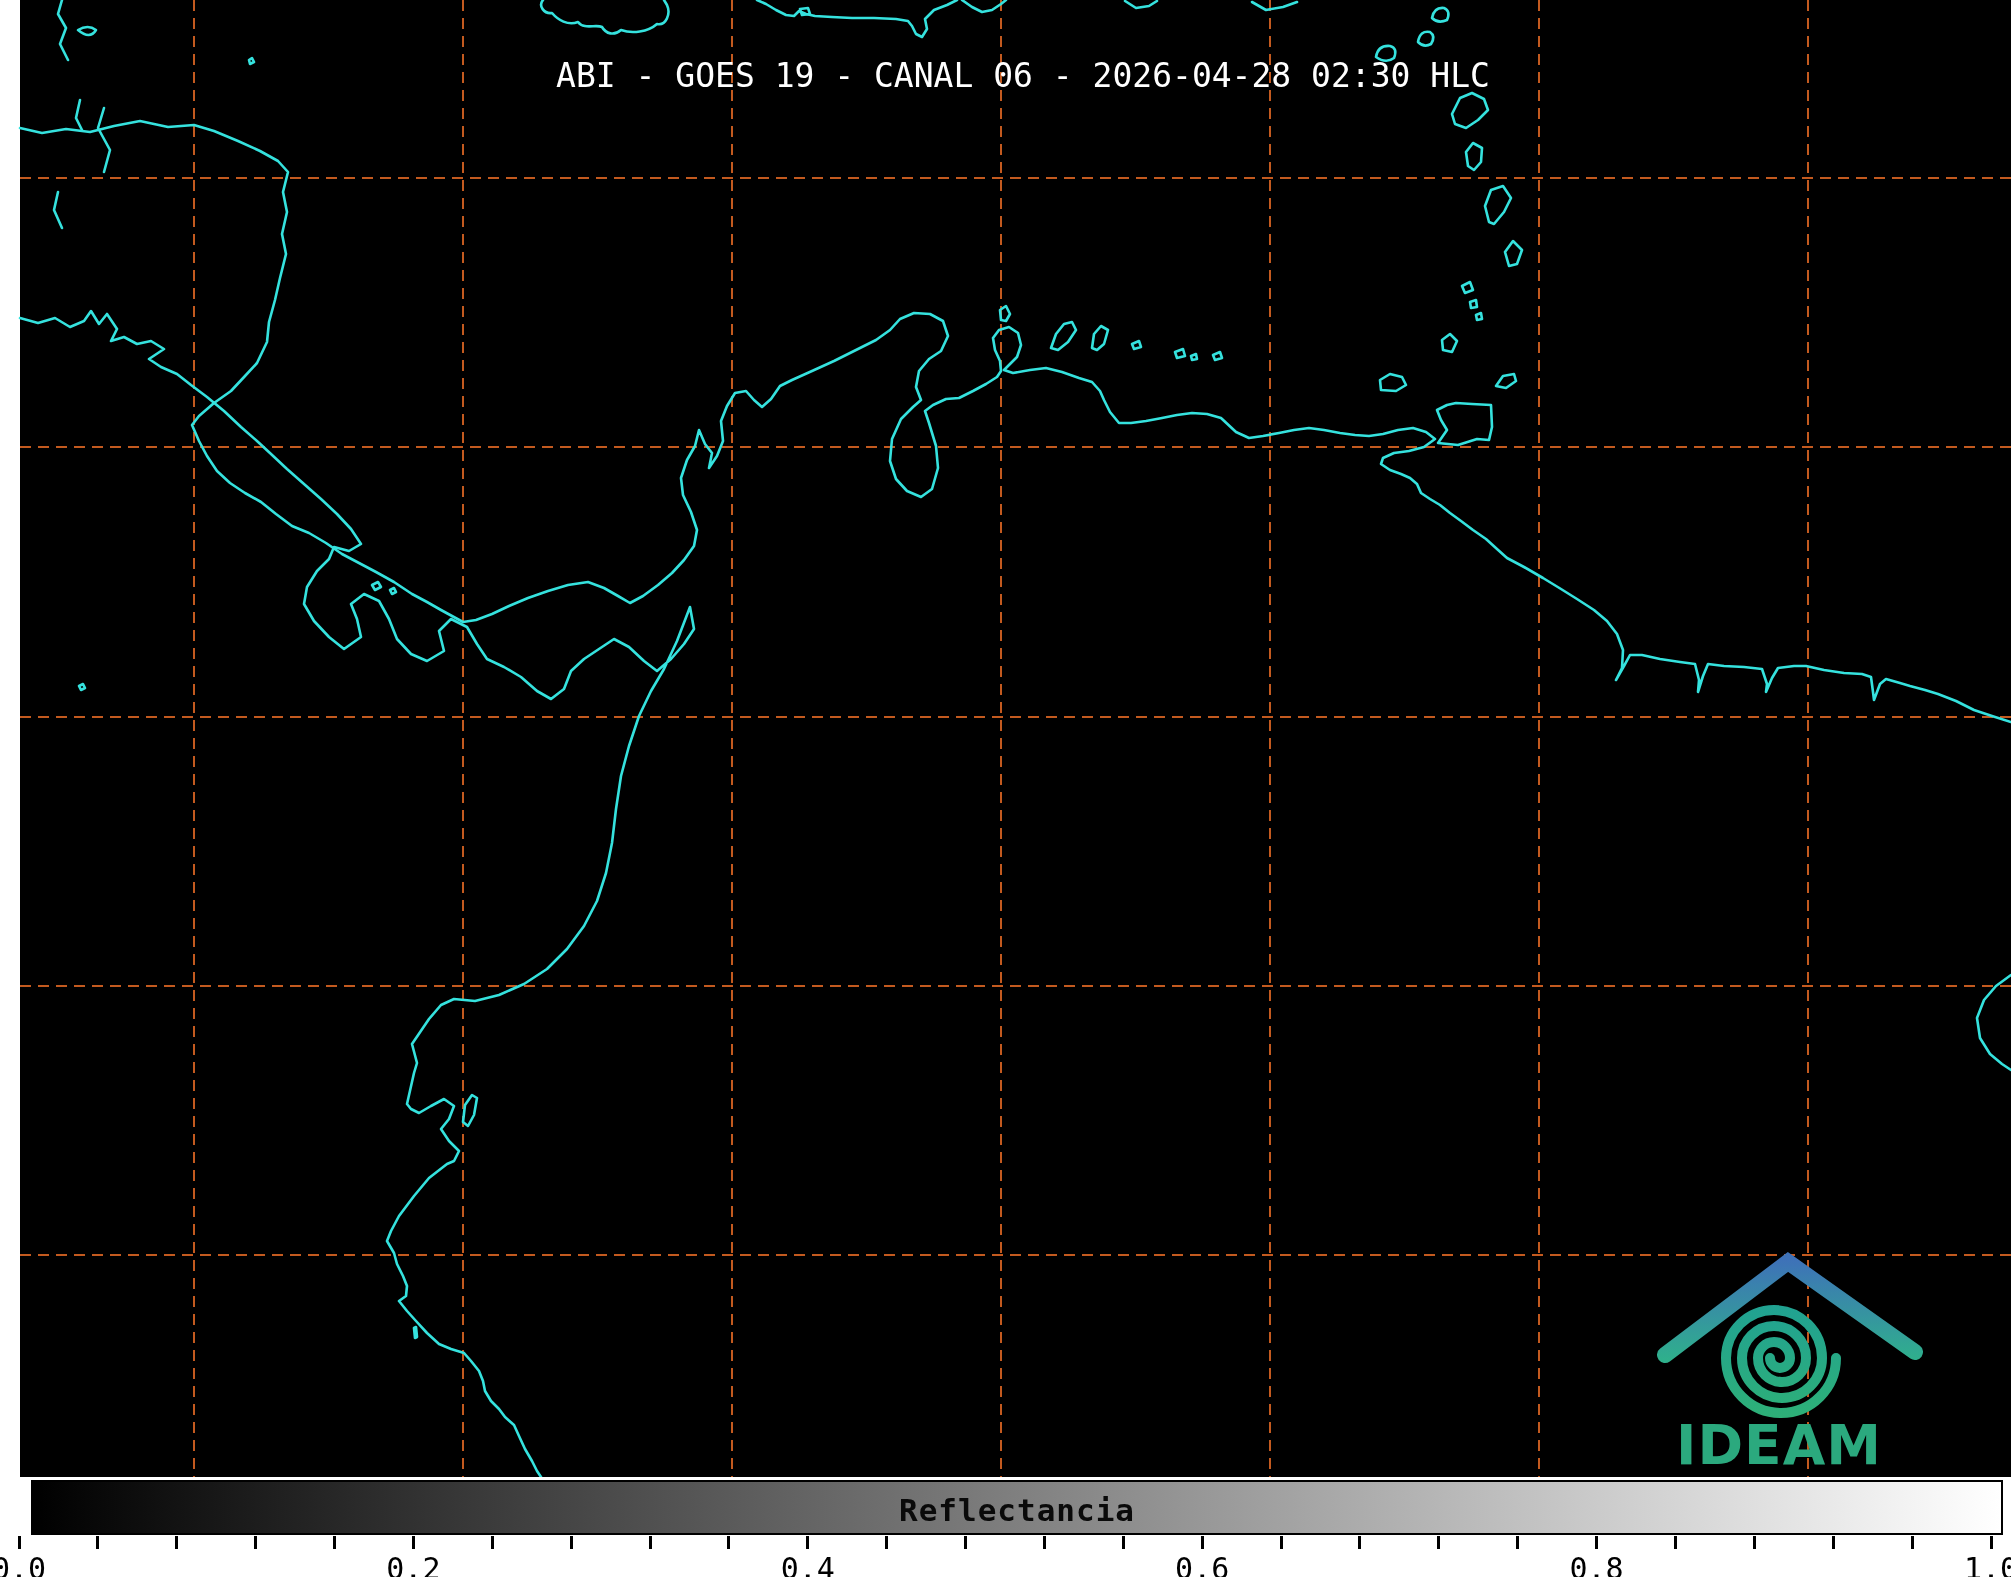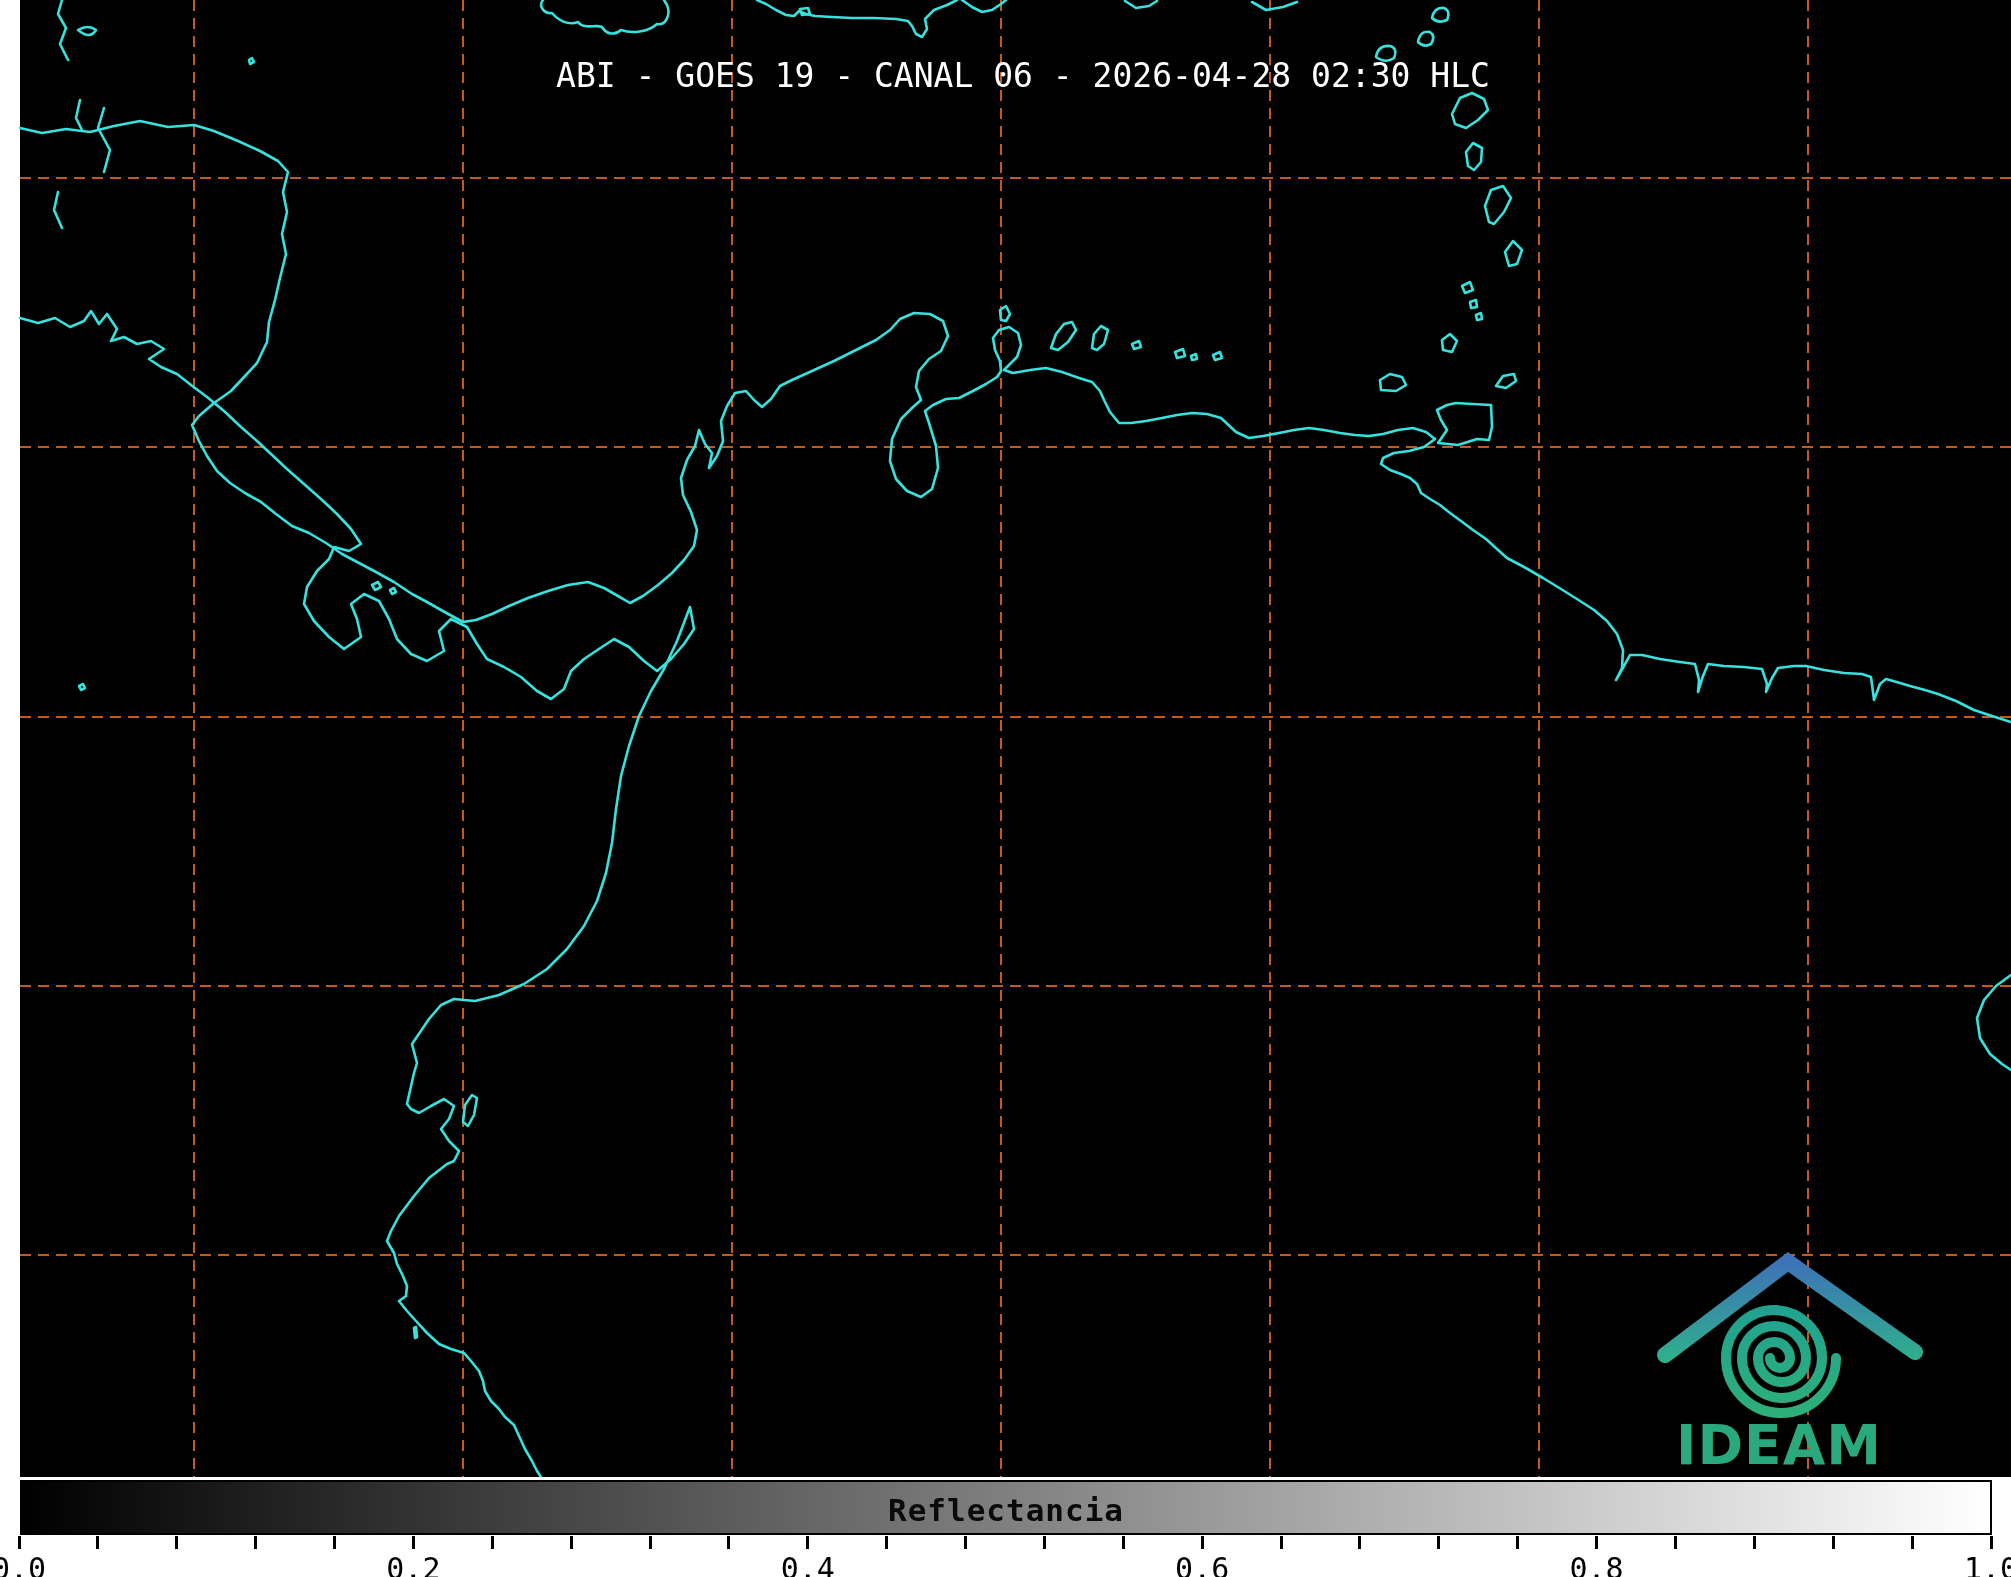--- a/index.html
+++ b/index.html
@@ -97,21 +97,21 @@
         <path id="logo-roof-inner" fill="none" stroke="url(#roofGrad)" stroke-width="9" stroke-linecap="round" d="M1843,1303 L1890,1337"></path>
         <path id="logo-spiral" fill="none" stroke="url(#spiralGrad)" stroke-width="10" stroke-linecap="round" d="M1836,1358 A55,55 0 1 1 1726,1358 A48,48 0 1 1 1822,1358 A40,40 0 1 1 1742,1358 A32,32 0 1 1 1806,1358 A24,24 0 1 1 1758,1358 A16,16 0 1 1 1790,1358 A10,10 0 1 1 1770,1358"></path>
         <text id="logo-text" x="1779" y="1464" text-anchor="middle" font-family="DejaVu Sans, sans-serif" font-weight="bold" font-size="55" letter-spacing="1" fill="#2BA97E">IDEAM</text>
       </g>
 
       <text id="map-title" x="1023" y="87" text-anchor="middle" font-family="DejaVu Sans Mono, monospace" font-size="33" fill="#ffffff">ABI - GOES 19 - CANAL 06 - 2026-04-28 02:30 HLC</text>
     </svg>
   </div>
 
   <div id="colorbar-area">
-    <div id="colorbar" style="left: 20px; width: 1968px; background: linear-gradient(to right, rgb(0, 0, 0), rgb(255, 255, 255));">
+    <div id="colorbar" style="left: 31px; width: 1968px; background: linear-gradient(to right, rgb(0, 0, 0), rgb(255, 255, 255));">
       <div id="colorbar-label">Reflectancia</div>
     </div>
     <div id="cbar-ticks">
         <div class="cbar-tick" style="left: 17.5px;"></div>
         <div class="cbar-tick" style="left: 96.38px;"></div>
         <div class="cbar-tick" style="left: 175.26px;"></div>
         <div class="cbar-tick" style="left: 254.14px;"></div>
         <div class="cbar-tick" style="left: 333.02px;"></div>
         <div class="cbar-tick" style="left: 411.9px;"></div>
         <div class="cbar-tick" style="left: 490.78px;"></div>

